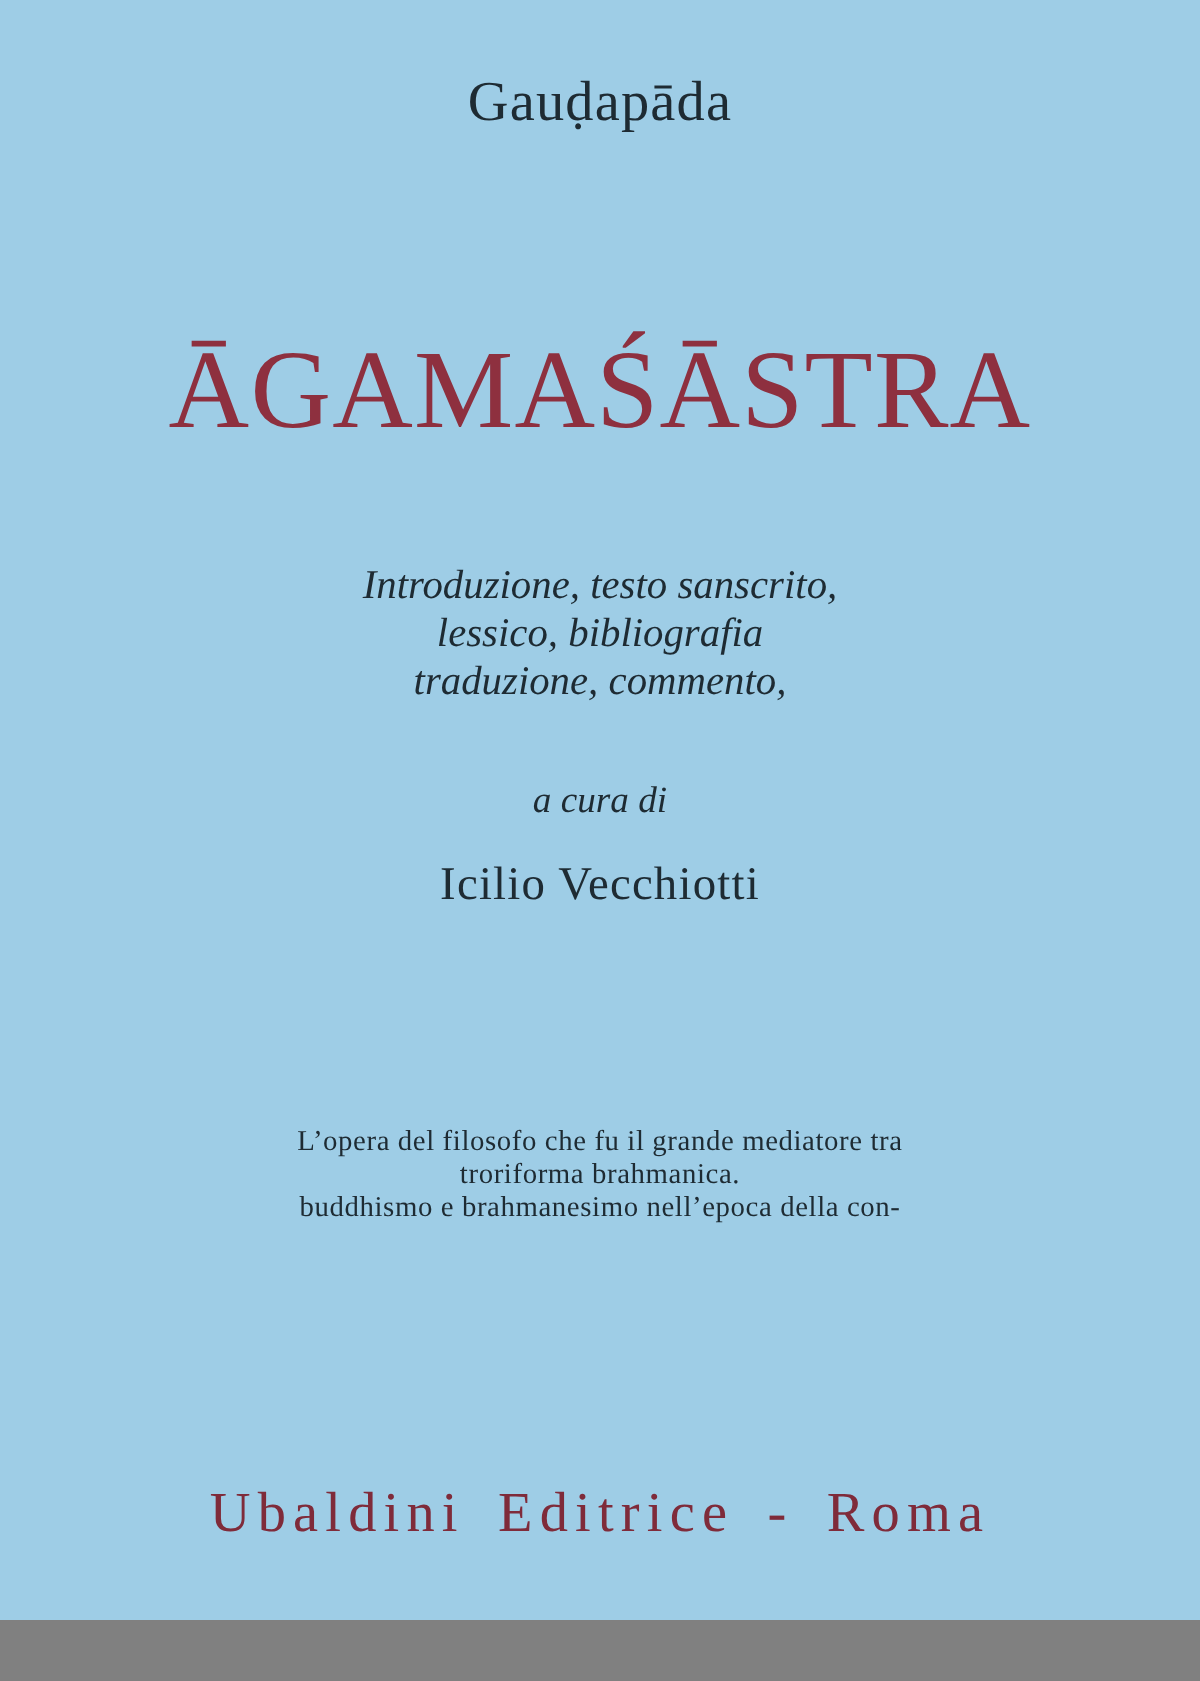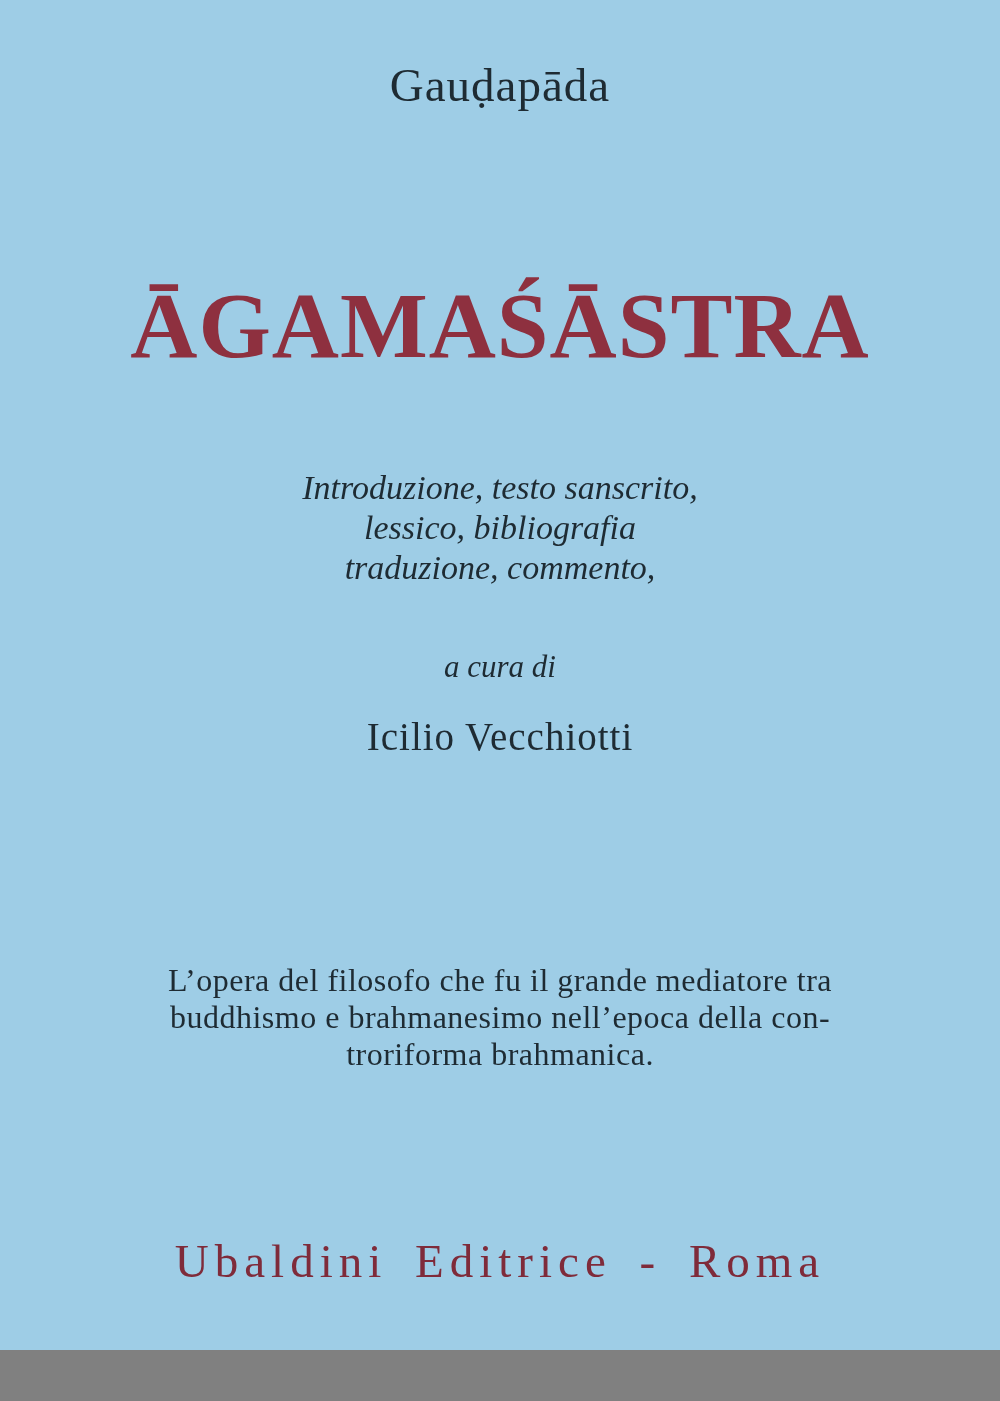--- a/index.html
+++ b/index.html
@@ -28,21 +28,21 @@
   }
   .author {
     top: 58px;
     font-size: 47px;
     letter-spacing: 1px;
     color: var(--body-text);
   }
   .title {
     top: 272px;
     font-size: 93px;
-    font-weight: bold;
+    font-weight: normal;
     letter-spacing: 1px;
     color: var(--title-accent);
   }
   .subtitle {
     top: 468px;
     font-size: 34px;
     font-style: italic;
     line-height: 1.17;
     color: var(--body-text);
   }
@@ -51,22 +51,22 @@
     font-size: 31px;
     font-style: italic;
   }
   .editor {
     top: 698px;
     font-size: 39px;
     letter-spacing: 1px;
     margin-top: 16px;
   }
   .blurb {
-    top: 962px;
-    font-size: 32px;
+    top: 938px;
+    font-size: 24px;
     line-height: 1.15;
     letter-spacing: 0.5px;
   }
   .publisher {
     top: 1234px;
     font-size: 47px;
     letter-spacing: 6px;
     word-spacing: 10px;
     color: var(--publisher-accent);
   }
@@ -85,19 +85,19 @@
     <div>lessico, bibliografia</div>
     <div>traduzione, commento,</div>
   </div>
 
   <div class="centered edited-by">a cura di</div>
 
   <div class="centered editor">Icilio Vecchiotti</div>
 
   <div class="centered blurb">
     <div>L’opera del filosofo che fu il grande mediatore tra</div>
+    <div>troriforma brahmanica.</div>
     <div>buddhismo e brahmanesimo nell’epoca della con-</div>
-    <div>troriforma brahmanica.</div>
   </div>
 
   <div class="centered publisher">Ubaldini Editrice - Roma</div>
 
 </div>
 
 </body></html>

